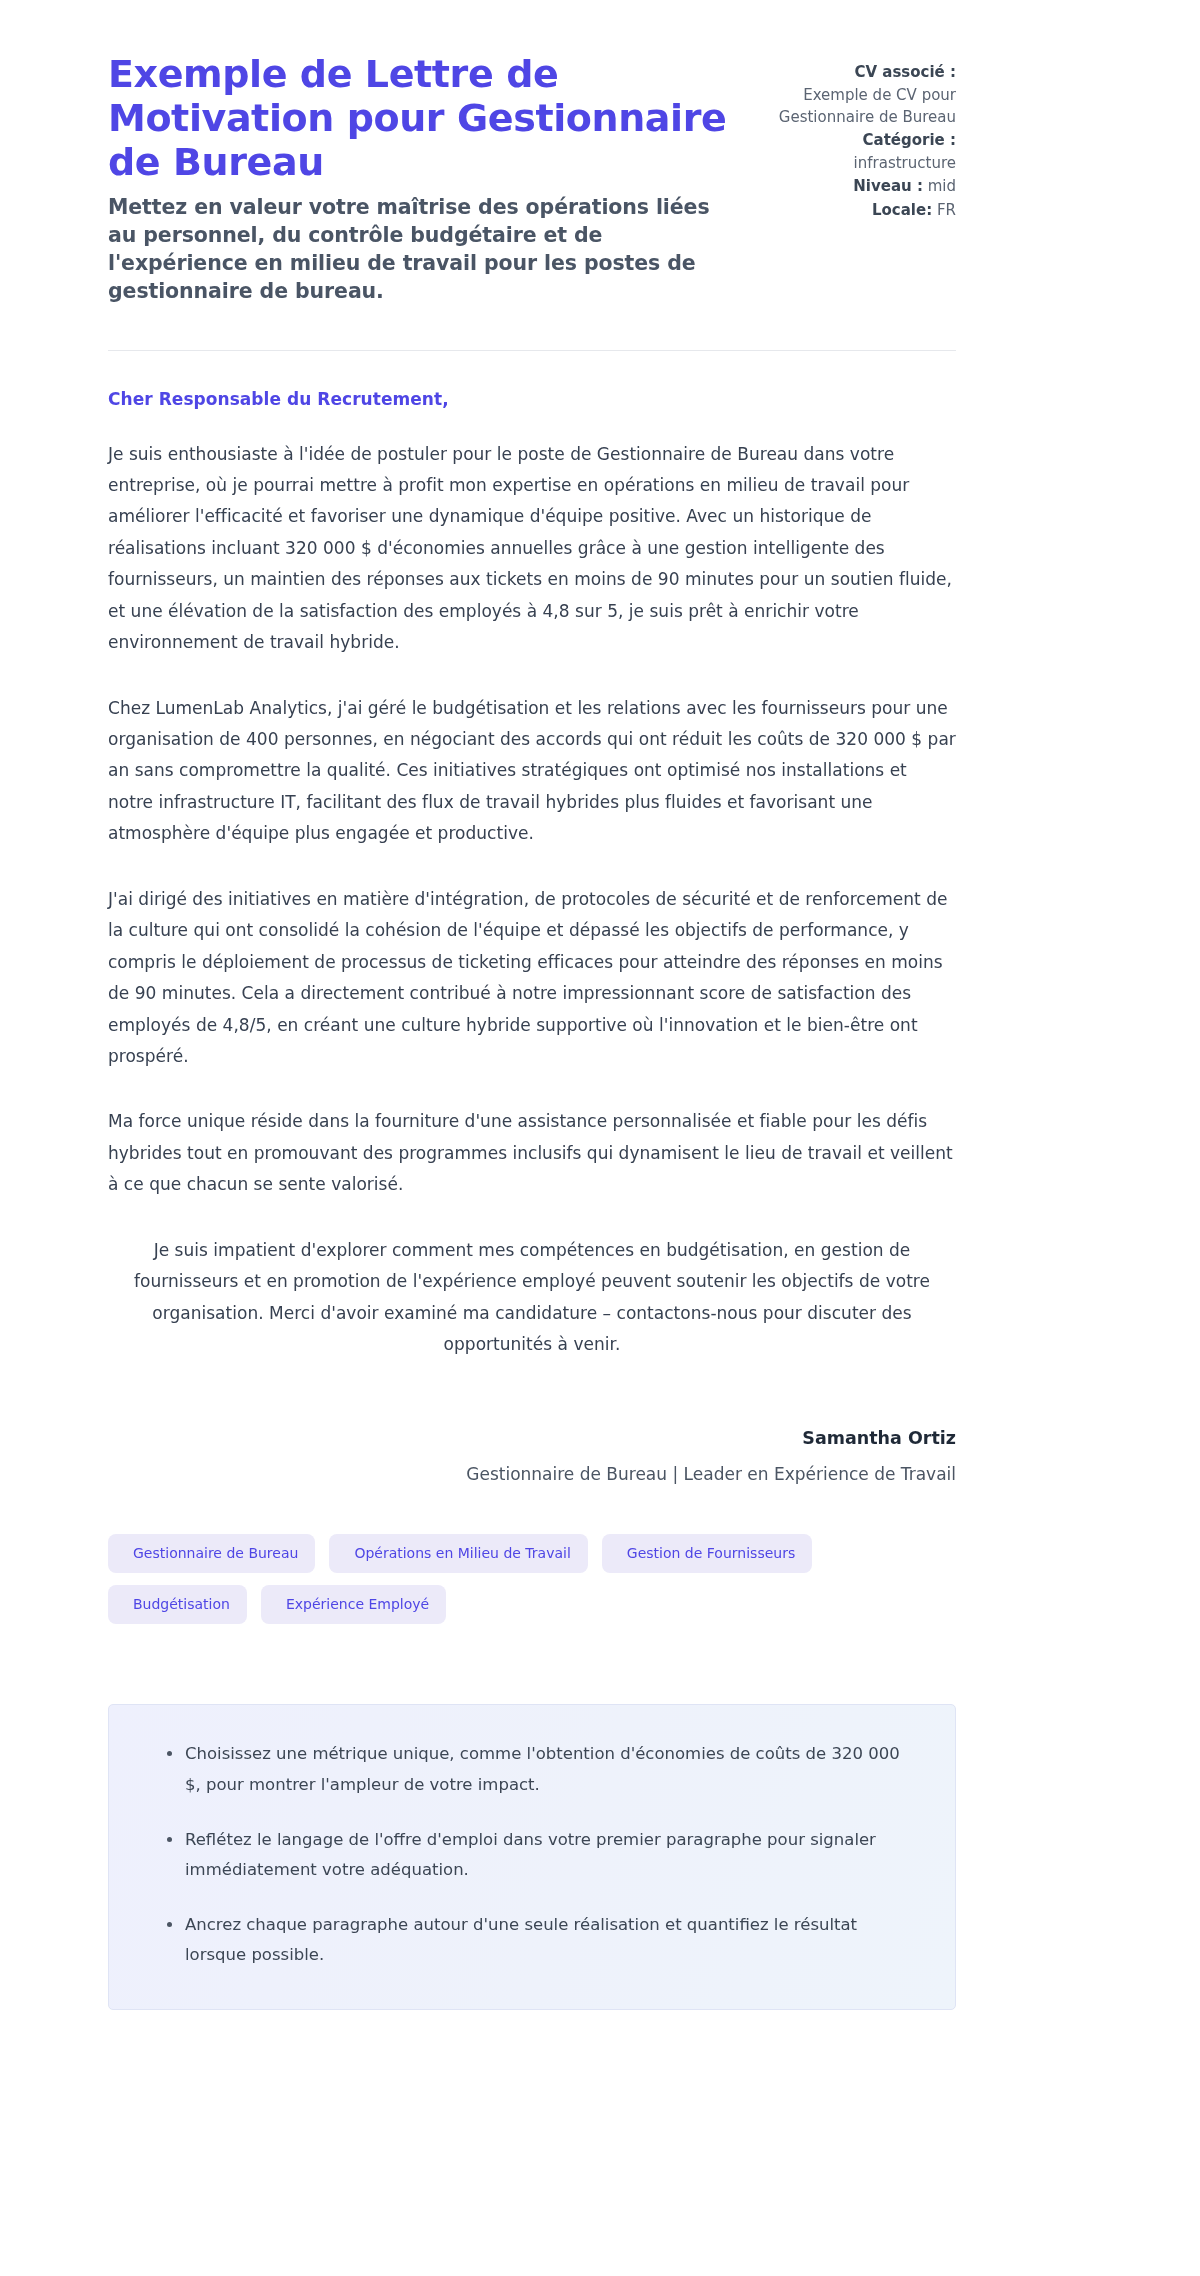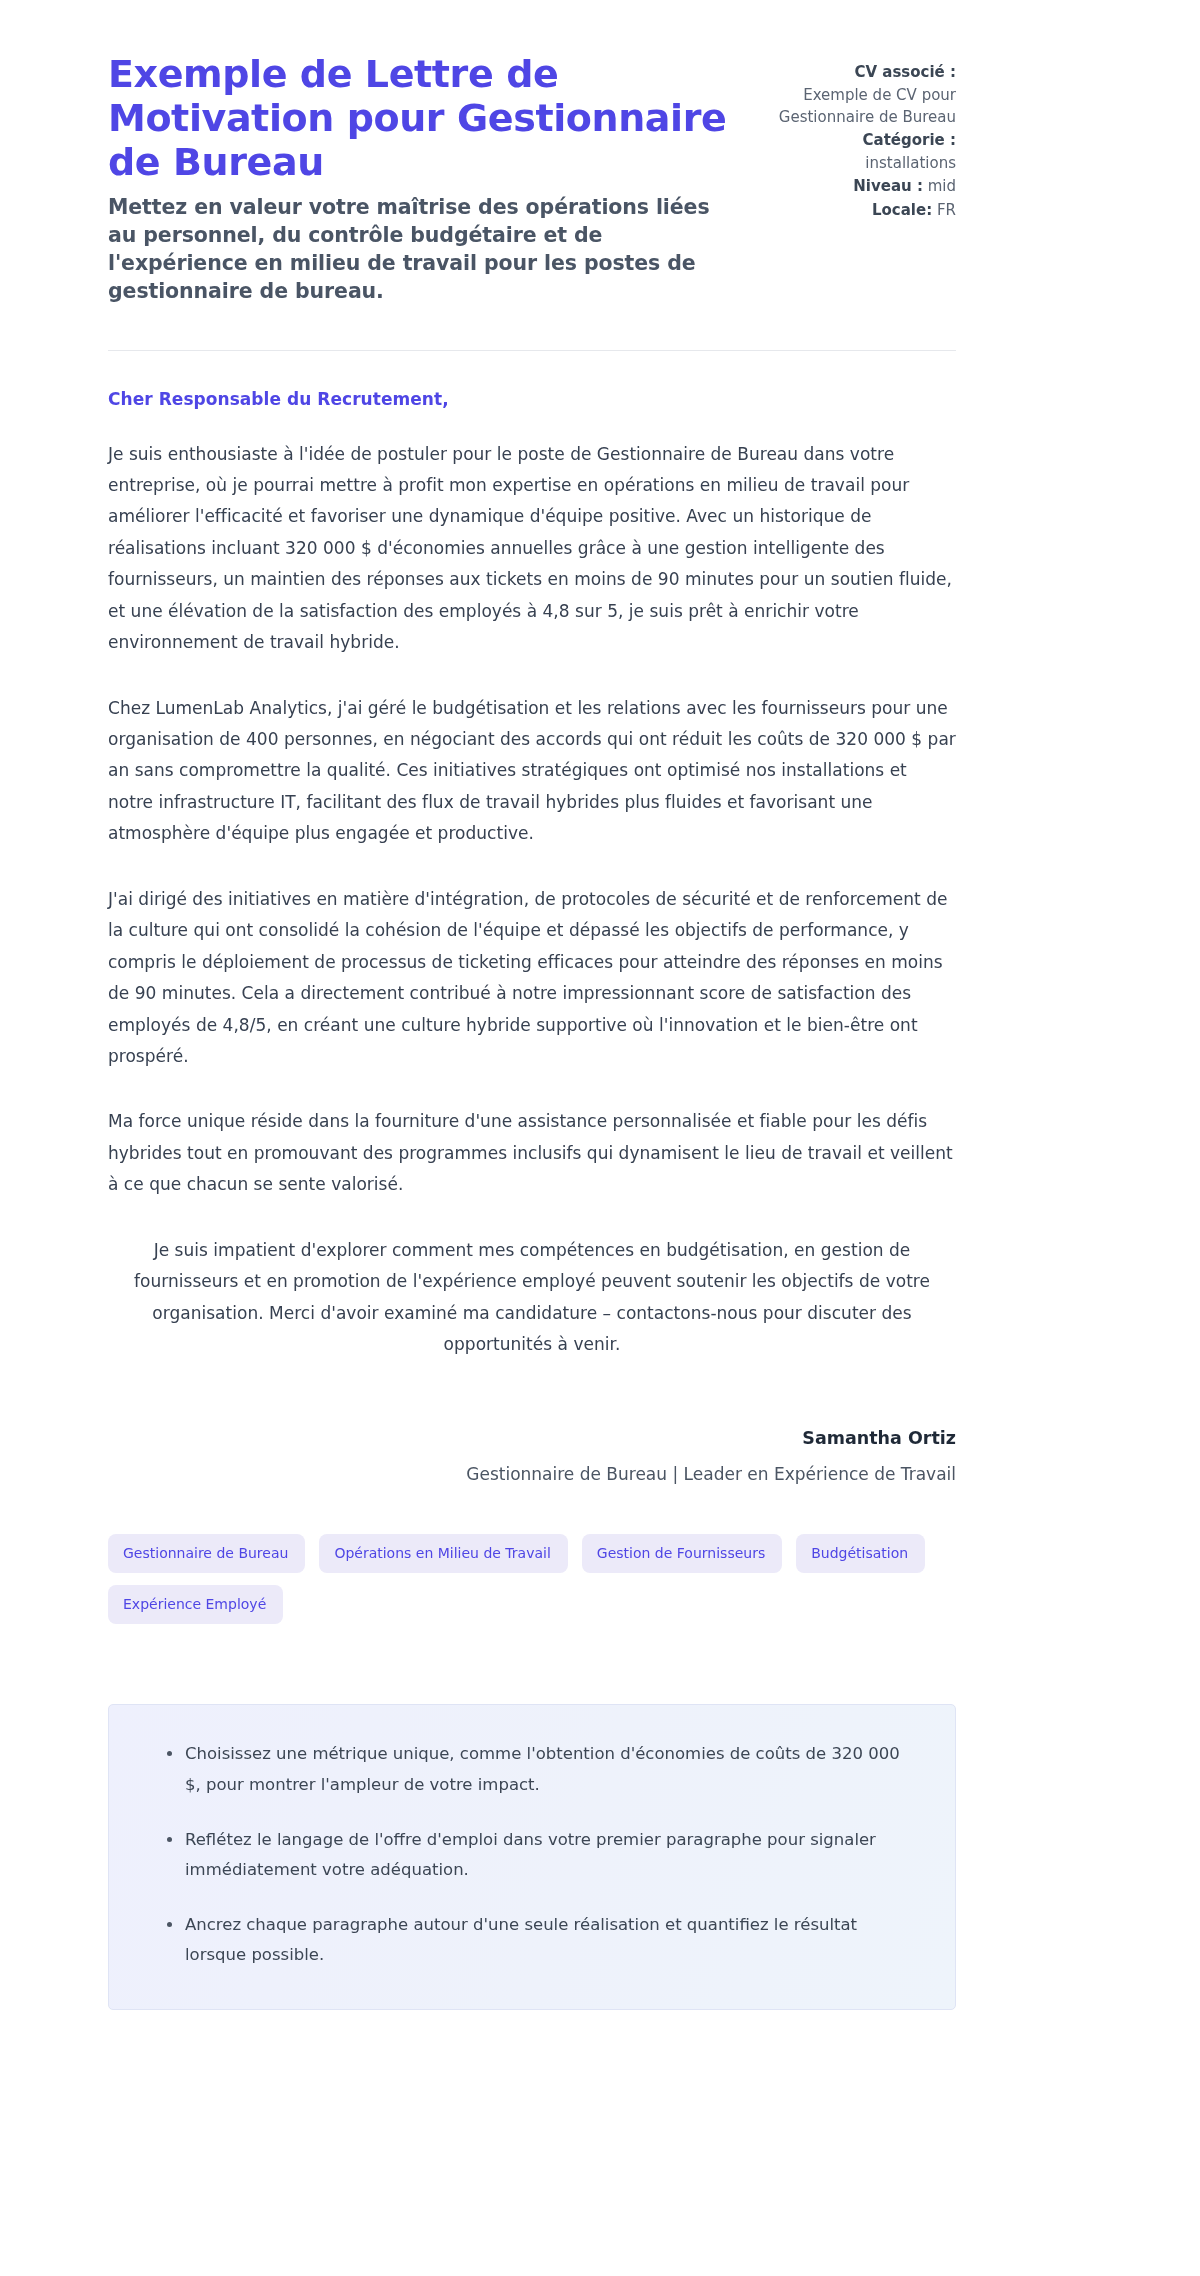--- a/index.html
+++ b/index.html
@@ -124,21 +124,21 @@
     flex-wrap: wrap;
     gap: 12px 14px;
     padding-top: 50px;
     max-width: 960px;
   }
   .tag-chip {
     background: #eceaf9;
     color: #4f46e5;
     font-size: 14px;
     line-height: 1;
-    padding: 12px 17px 13px 15px;
+    padding: 12px 17px 13px 25px;
     border-radius: 8px;
     white-space: nowrap;
   }
 
   
   .callout {
     margin-top: 80px;
     background: linear-gradient(110deg, #eef0fd 0%, #eef2fb 55%, #eef4fb 100%);
     border: 1px solid #dfe4f5;
     border-radius: 5px;
@@ -193,21 +193,21 @@
       <div class="meta-row">
         <span class="meta-label">CV associé :</span>
       </div>
       <div class="meta-row">
         <span class="meta-value">Exemple de CV pour Gestionnaire de Bureau</span>
       </div>
       <div class="meta-row">
         <span class="meta-label">Catégorie :</span>
       </div>
       <div class="meta-row">
-        <span class="meta-value">installations</span>
+        <span class="meta-value">infrastructure</span>
       </div>
       <div class="meta-row">
         <span class="meta-label">Niveau :</span>
         <span class="meta-value">mid</span>
       </div>
       <div class="meta-row">
         <span class="meta-label">Locale:</span>
         <span class="meta-value">FR</span>
       </div>
     </div>

